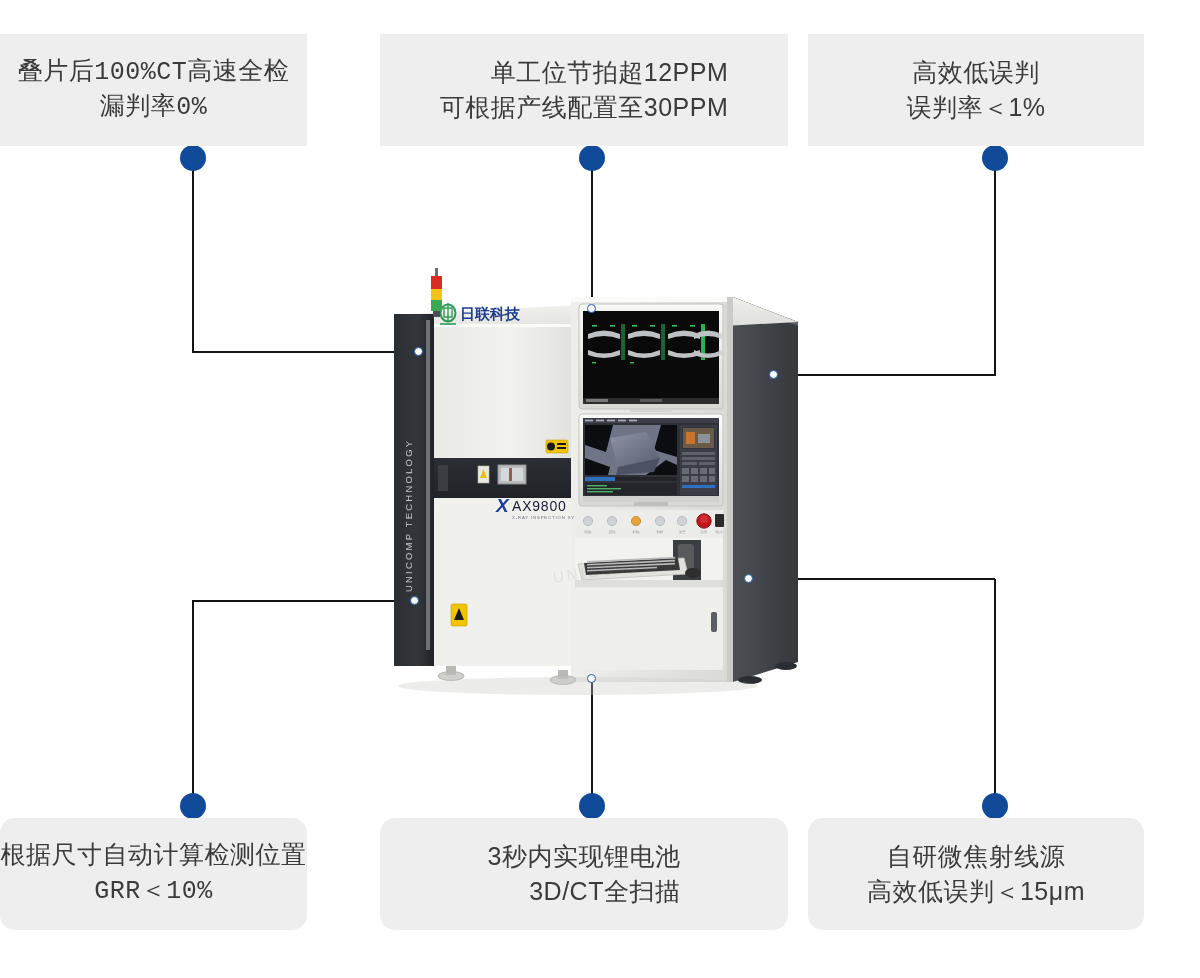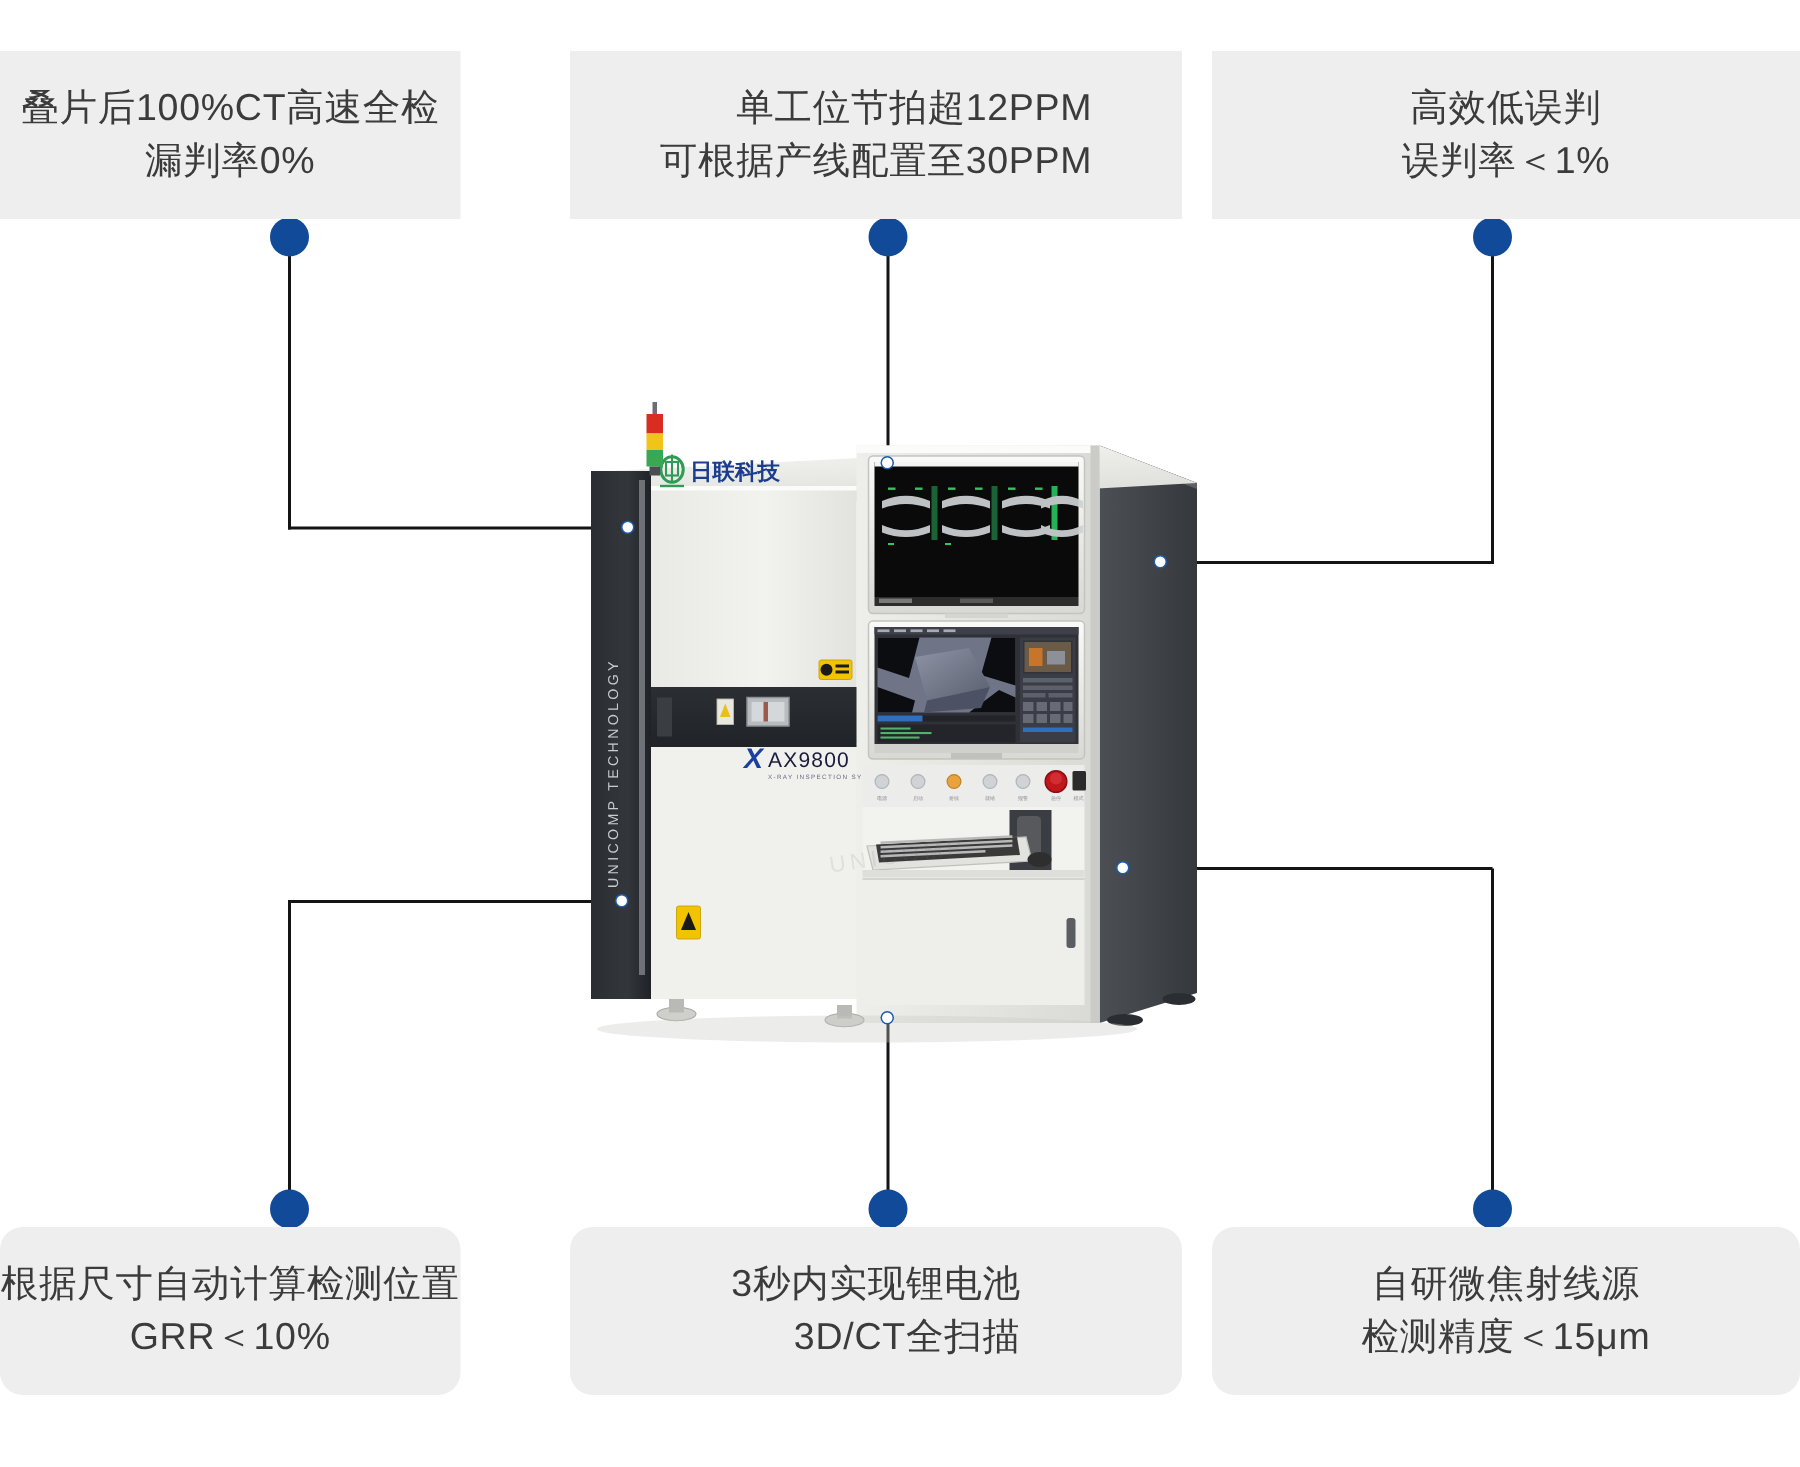--- a/index.html
+++ b/index.html
@@ -31,23 +31,23 @@
   .callout .ctext {
     font-size: 25px;
     line-height: 1.42;
     color: #3b3b3b;
     letter-spacing: 0.5px;
     white-space: pre-line;
     font-weight: 400;
   }
   .cl-top    { top: 34px;  height: 112px; }
   .cl-bottom { top: 818px; height: 112px; border-radius: 15px; }
-  .col-a { left: 0px;   width: 307px; }
+  .col-a { left: 0px;   width: 307px; font-family: Liberation Mono, monospace; }
   .col-b { left: 380px; width: 408px; text-align: right; }
-  .col-c { left: 808px; width: 392px; }
+  .col-c { left: 808px; width: 336px; }
 
   
   .seg {
     position: absolute;
     background: #141414;
   }
   .seg-v { width: 1.6px; }
   .seg-h { height: 1.6px; }
   .dot {
     position: absolute;
@@ -395,16 +395,16 @@
   <div class="callout cl-bottom col-a">
     <div class="ctext">根据尺寸自动计算检测位置
 GRR＜10%</div>
   </div>
   <div class="callout cl-bottom col-b">
     <div class="ctext">3秒内实现锂电池
 3D/CT全扫描</div>
   </div>
   <div class="callout cl-bottom col-c">
     <div class="ctext">自研微焦射线源
-检测精度＜15μm</div>
+高效低误判＜15μm</div>
   </div>
 
 </div>
 
 </body></html>

